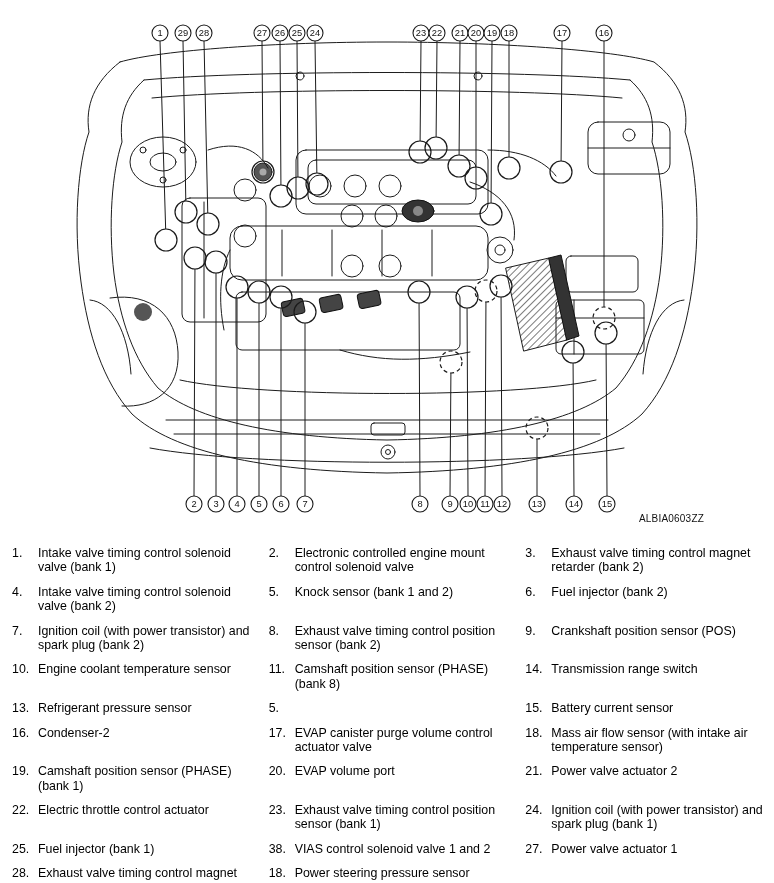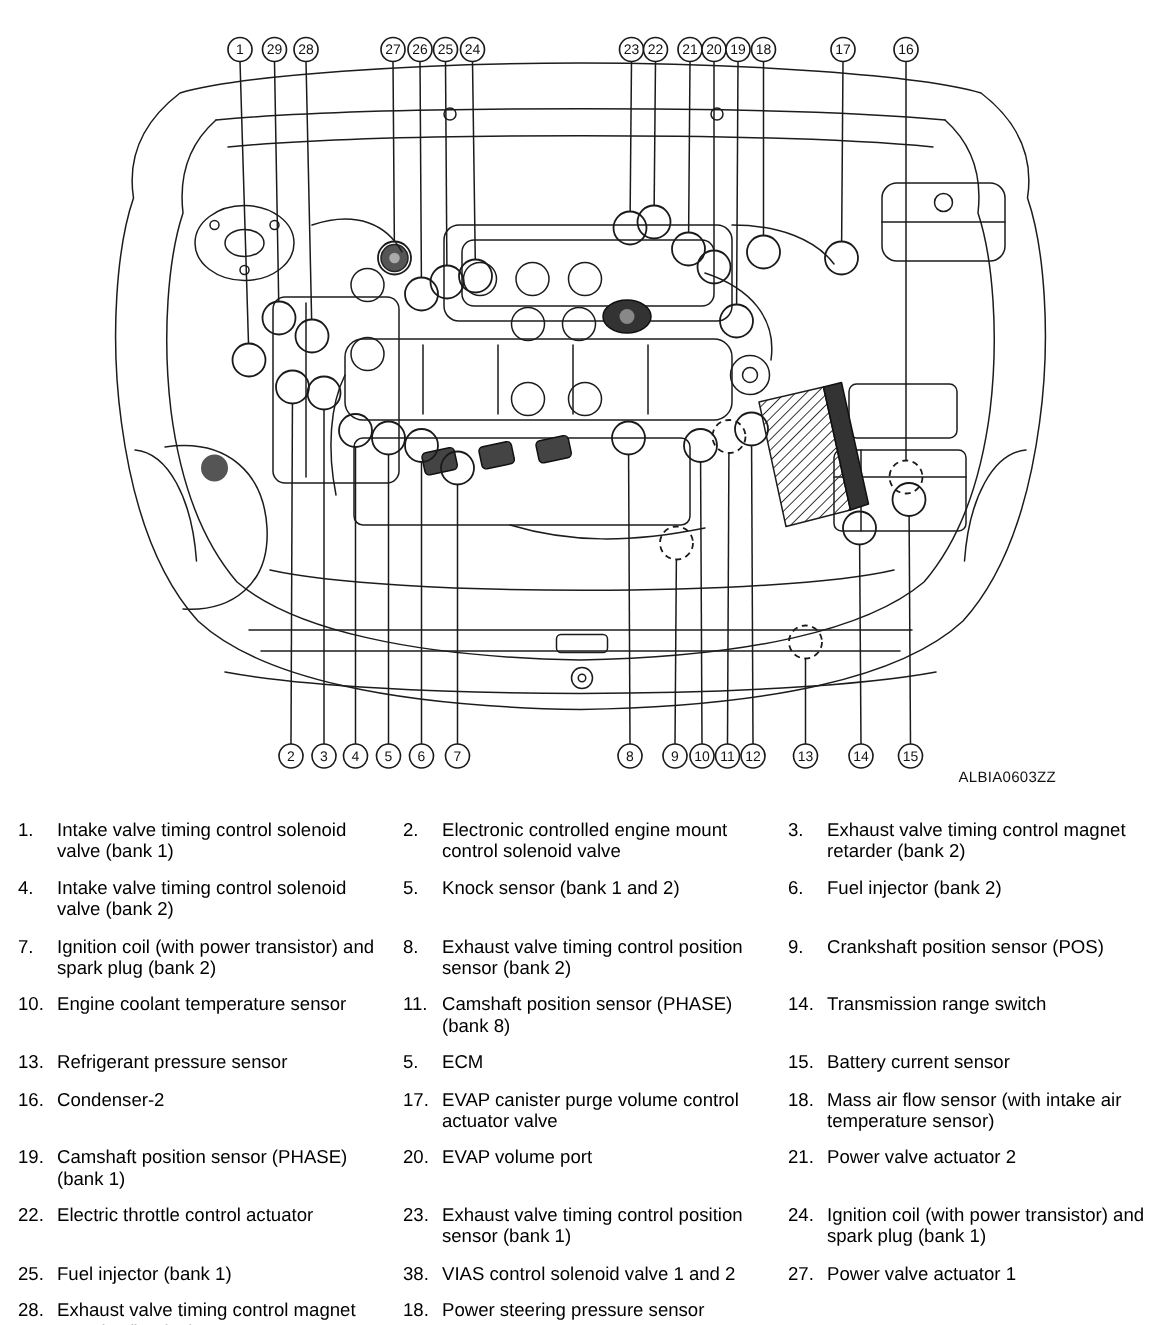--- a/index.html
+++ b/index.html
@@ -357,21 +357,20 @@
       <div class="legend-item">
     <span class="num">14.</span>
     <span class="txt">Transmission range switch</span>
   </div>
       <div class="legend-item">
     <span class="num">13.</span>
     <span class="txt">Refrigerant pressure sensor</span>
   </div>
       <div class="legend-item">
     <span class="num">5.</span>
-    <span class="txt">ECM</span>
   </div>
       <div class="legend-item">
     <span class="num">15.</span>
     <span class="txt">Battery current sensor</span>
   </div>
       <div class="legend-item">
     <span class="num">16.</span>
     <span class="txt">Condenser-2</span>
   </div>
       <div class="legend-item">

